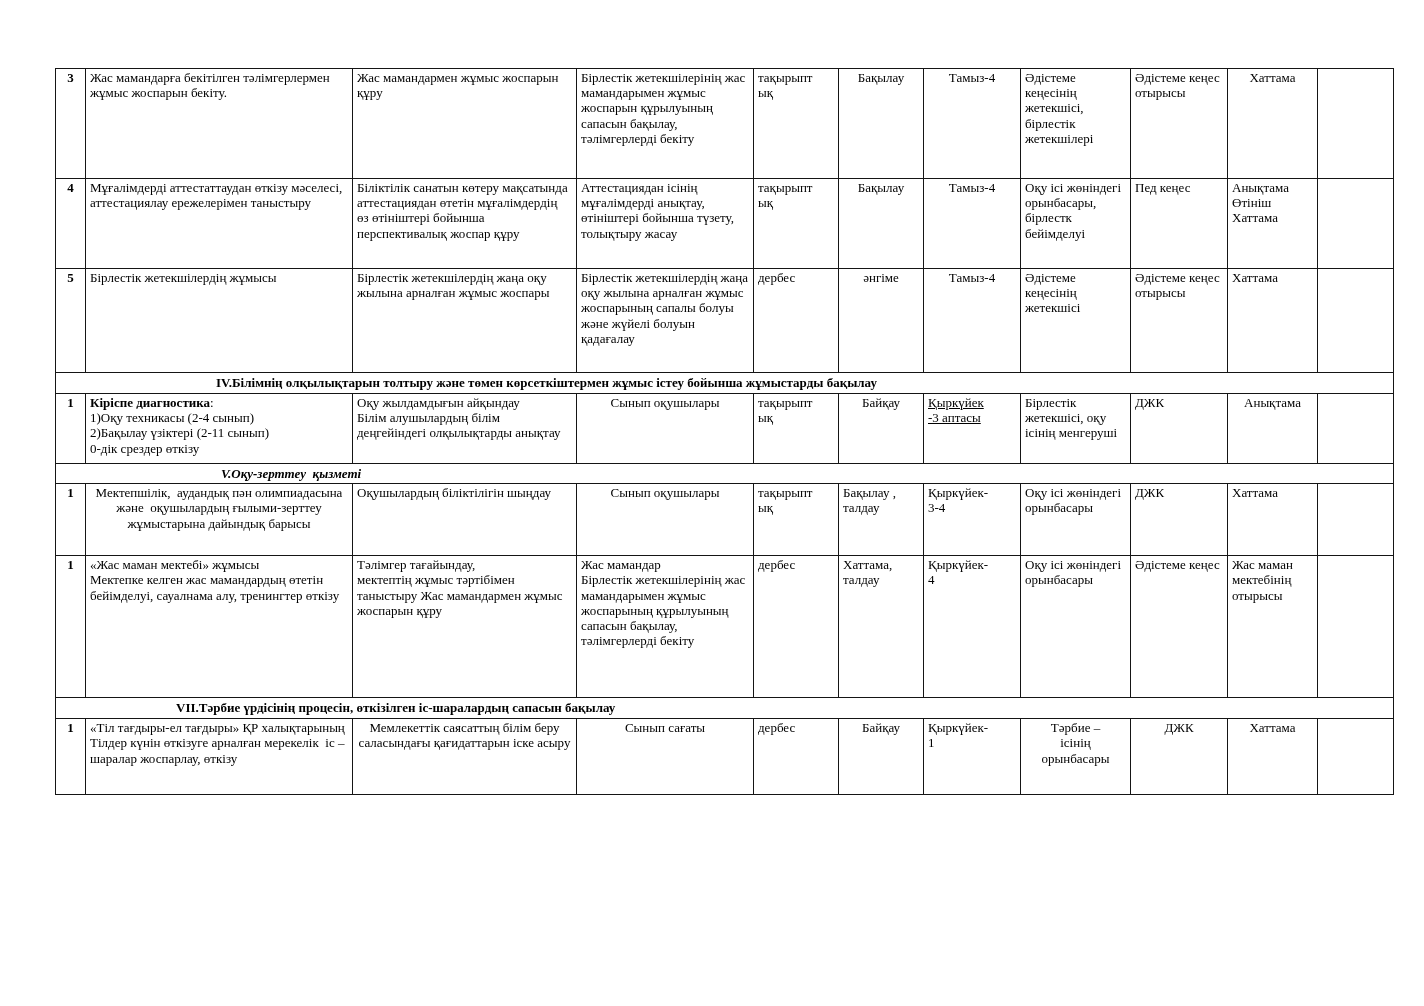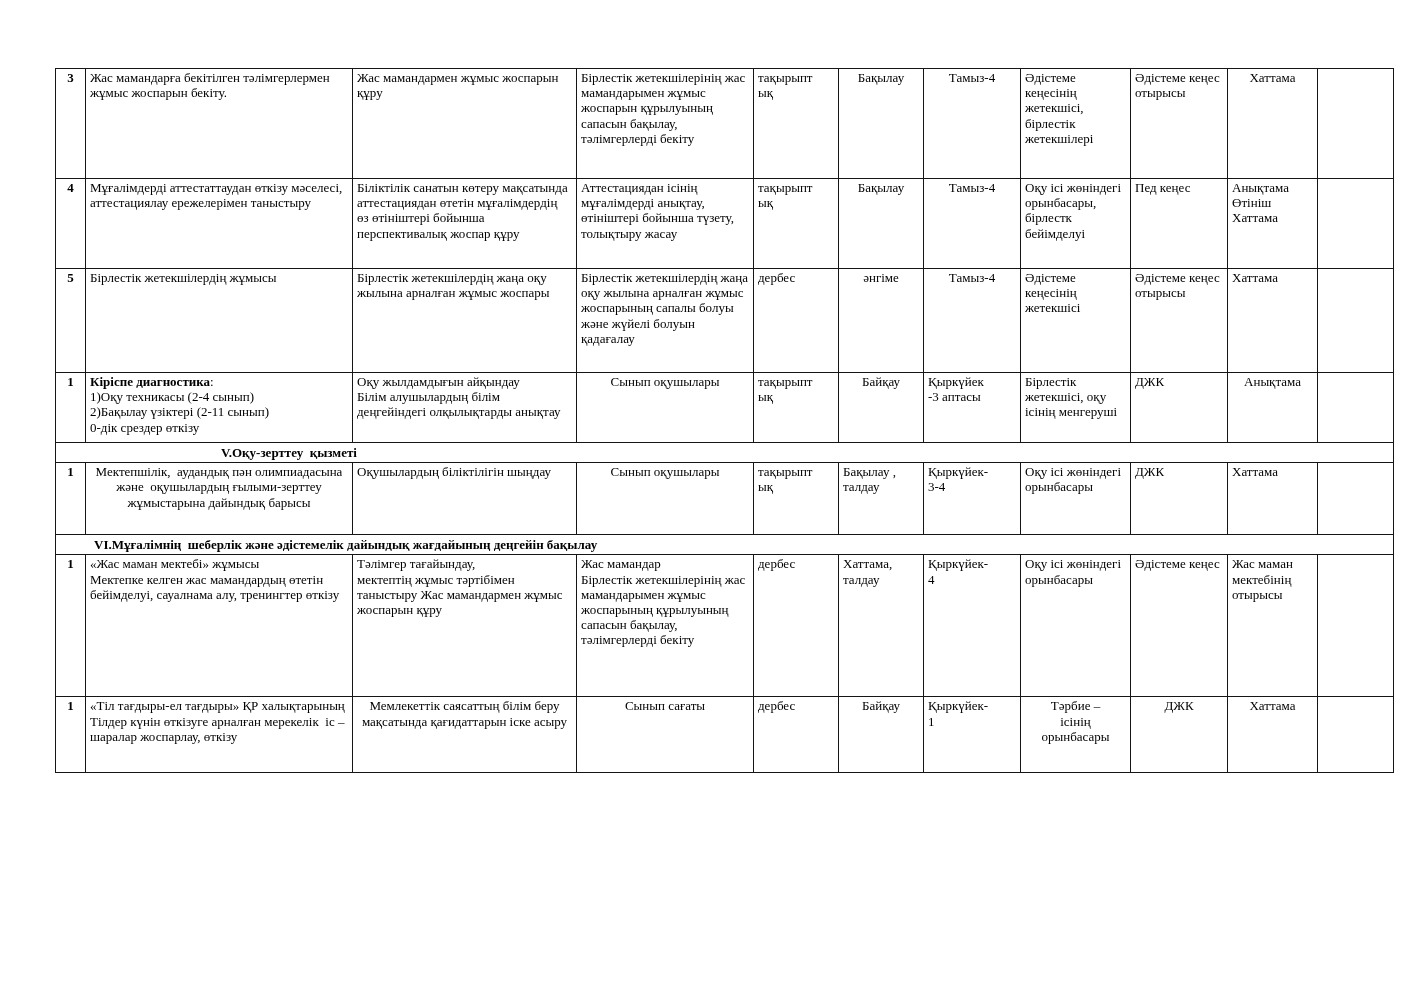--- a/index.html
+++ b/index.html
@@ -22,21 +22,21 @@
     padding:1px 4px 2px 4px;
     font-size:13px;
     line-height:1.17;
     vertical-align:top;
     overflow-wrap:break-word;
     white-space:pre-wrap;
   }
   td.v-mid { vertical-align:middle; }
   td.a-center { text-align:center; }
   td.bold { font-weight:bold; }
-  td.big { font-size:15px; line-height:1.2; }
+  td.big { font-size:15px; line-height:1.2;text-decoration:underline; }
   tr.sec td {
     font-weight:bold;
     padding-top:2px; padding-bottom:2px;
     white-space:pre;
   }
 </style>
 </head>
 <body>
 
 <div class="page">
@@ -91,81 +91,84 @@
           <td>Бірлестік жетекшілердің жаңа оқу жылына арналған жұмыс жоспары</td>
           <td>Бірлестік жетекшілердің жаңа оқу жылына арналған жұмыс жоспарының сапалы болуы және жүйелі болуын қадағалау</td>
           <td class="v-mid">дербес</td>
           <td class="a-center">әнгіме</td>
           <td class="a-center">Тамыз-4</td>
           <td>Әдістеме кеңесінің жетекшісі</td>
           <td>Әдістеме кеңес отырысы</td>
           <td>Хаттама</td>
           <td></td>
         </tr>
+        <tr class="sec" style="height: 21px;">
+          <td colspan="11" style="padding-left: 160px;">IV.Білімнің олқылықтарын толтыру және төмен көрсеткіштермен жұмыс істеу бойынша жұмыстарды бақылау</td>
+        </tr>
         <tr style="height: 70px;">
           <td class="a-center v-mid bold">1</td>
           <td><b>Кіріспе диагностика</b>:
 1)Оқу техникасы (2-4 сынып)
 2)Бақылау үзіктері (2-11 сынып)
 0-дік срездер өткізу</td>
           <td>Оқу жылдамдығын айқындау
 Білім алушылардың білім деңгейіндегі олқылықтарды анықтау</td>
           <td class="a-center">Сынып оқушылары</td>
           <td>тақырыпт
 ық</td>
           <td class="a-center">Байқау</td>
           <td class="big">Қыркүйек
 -3 аптасы</td>
           <td>Бірлестік жетекшісі, оқу ісінің менгеруші</td>
           <td>ДЖК</td>
           <td class="a-center">Анықтама</td>
           <td></td>
         </tr>
         <tr class="sec" style="height: 19px;">
-          <td colspan="11" style="padding-left: 165px;">V.Оқу-зерттеу  қызметі</td>
+          <td colspan="11" style="padding-left: 165px; font-style: italic;">V.Оқу-зерттеу  қызметі</td>
         </tr>
         <tr style="height: 72px;">
           <td class="a-center v-mid bold">1</td>
           <td class="a-center">Мектепшілік,  аудандық пән олимпиадасына және  оқушылардың ғылыми-зерттеу  жұмыстарына дайындық барысы</td>
           <td>Оқушылардың біліктілігін шыңдау</td>
           <td class="a-center">Сынып оқушылары</td>
           <td>тақырыпт
 ық</td>
           <td>Бақылау , талдау</td>
           <td>Қыркүйек-
 3-4</td>
           <td>Оқу ісі жөніндегі орынбасары</td>
           <td>ДЖК</td>
           <td>Хаттама</td>
           <td></td>
-        </tr>
-        <tr class="sec" style="height: 19px;">
-          <td colspan="11" style="padding-left: 38px;">VI.Мұғалімнің  шеберлік және әдістемелік дайындық жағдайының деңгейін бақылау</td>
         </tr>
         <tr style="height: 142px;">
           <td class="a-center v-mid bold">1</td>
           <td>«Жас маман мектебі» жұмысы
 Мектепке келген жас мамандардың өтетін бейімделуі, сауалнама алу, тренингтер өткізу</td>
           <td>Тәлімгер тағайындау,
 мектептің жұмыс тәртібімен таныстыру Жас мамандармен жұмыс жоспарын құру</td>
           <td>Жас мамандар
 Бірлестік жетекшілерінің жас мамандарымен жұмыс жоспарының құрылуының сапасын бақылау, тәлімгерлерді бекіту</td>
           <td>дербес</td>
           <td>Хаттама, талдау</td>
           <td>Қыркүйек-
 4</td>
           <td>Оқу ісі жөніндегі орынбасары</td>
           <td>Әдістеме кеңес</td>
           <td>Жас маман мектебінің отырысы</td>
           <td></td>
         </tr>
+        <tr class="sec" style="height: 21px;">
+          <td colspan="11" style="padding-left: 120px;">VII.Тәрбие үрдісінің процесін, өткізілген іс-шаралардың сапасын бақылау</td>
+        </tr>
         <tr style="height: 76px;">
           <td class="a-center v-mid bold">1</td>
           <td class="v-mid">«Тіл тағдыры-ел тағдыры» ҚР халықтарының Тілдер күнін өткізуге арналған мерекелік  іс –шаралар жоспарлау, өткізу</td>
-          <td class="a-center v-mid">Мемлекеттік саясаттың білім беру мақсатында қағидаттарын іске асыру</td>
+          <td class="a-center v-mid">Мемлекеттік саясаттың білім беру саласындағы қағидаттарын іске асыру</td>
           <td class="a-center v-mid">Сынып сағаты</td>
           <td class="v-mid">дербес</td>
           <td class="a-center v-mid">Байқау</td>
           <td class="v-mid">Қыркүйек-
 1</td>
           <td class="a-center v-mid">Тәрбие –
 ісінің орынбасары</td>
           <td class="a-center v-mid">ДЖК</td>
           <td class="a-center v-mid">Хаттама</td>
           <td></td>

